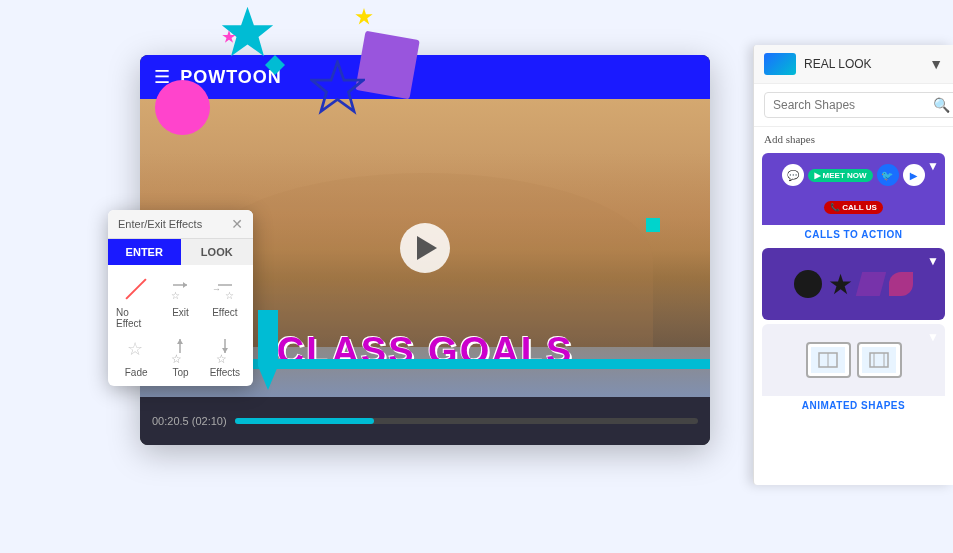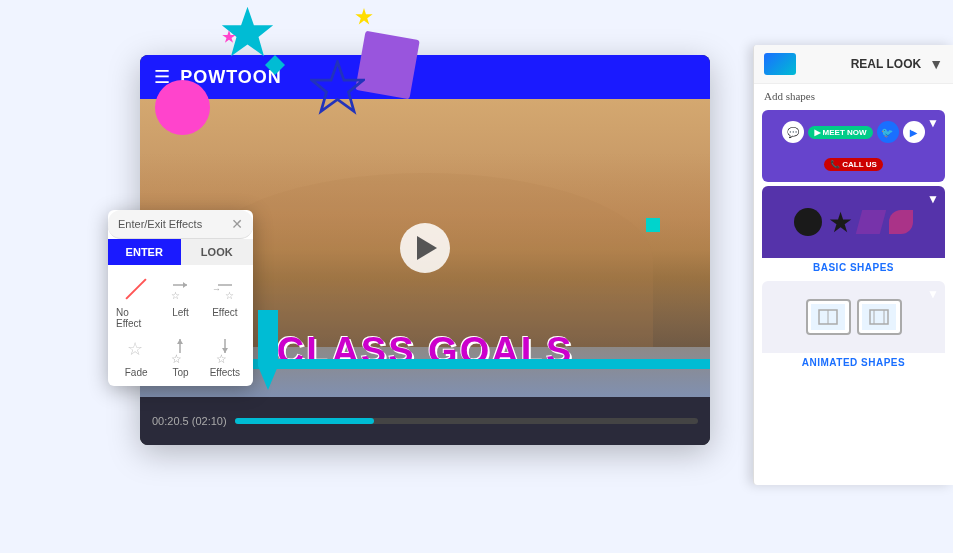--- a/index.html
+++ b/index.html
@@ -169,21 +169,20 @@
 
     .effects-header {
       background: #f5f5f5;
       padding: 6px 10px;
       font-size: 11px;
       color: #555;
       display: flex;
       justify-content: space-between;
       align-items: center;
       border-bottom: 1px solid #ddd;
-      border-radius: 13px;
     }
 
     .effects-close {
       cursor: pointer;
       color: #999;
       font-size: 14px;
     }
 
     .effects-tabs {
       display: flex;
@@ -277,24 +276,23 @@
 
     .shapes-thumbnail {
       width: 32px;
       height: 22px;
       background: linear-gradient(135deg, #1a6fff, #00bcd4);
       border-radius: 3px;
     }
 
     .real-look-label {
       font-size: 12px;
-      font-weight: bold;
+      font-weight: normal;
       color: #333;
       flex: 1;
-      text-align: right;
     }
 
     .dropdown-arrow {
       color: #555;
       font-size: 14px;
     }
 
     .shapes-search-bar {
       padding: 8px 10px;
       border-bottom: 1px solid #eee;
@@ -651,21 +649,21 @@
     </div>
 
     <div class="effect-item">
       <div class="effect-icon-box">
         <svg width="30" height="28" viewBox="0 0 30 28">
           <line x1="8" y1="10" x2="22" y2="10" stroke="#aaa" stroke-width="1.5"></line>
           <polygon points="22,10 18,7 18,13" fill="#aaa"></polygon>
           <text x="6" y="24" font-size="10" fill="#aaa">☆</text>
         </svg>
       </div>
-      <span class="effect-label">Left</span>
+      <span class="effect-label">Exit</span>
     </div>
 
     <div class="effect-item">
       <div class="effect-icon-box">
         <svg width="30" height="28" viewBox="0 0 30 28">
           <line x1="8" y1="10" x2="22" y2="10" stroke="#aaa" stroke-width="1.5"></line>
           <text x="15" y="24" font-size="10" fill="#aaa">☆</text>
           <text x="2" y="16" font-size="9" fill="#aaa">→</text>
         </svg>
       </div>
@@ -706,50 +704,54 @@
 </div>
 
 <div class="shapes-panel">
 
   <div class="shapes-topbar">
     <div class="shapes-thumbnail"></div>
     <span class="real-look-label">REAL LOOK</span>
     <span class="dropdown-arrow">▼</span>
   </div>
 
+  <div class="shapes-search-bar">
+    <input class="shapes-search-input" type="text" placeholder="Search Shapes" style="">
+    <span class="search-icon-btn">🔍</span>
+  </div>
 
   <div class="shapes-section-label">Add shapes</div>
 
   <div class="shapes-category">
     <div class="shapes-category-img cta-bg">
       <div class="cta-badge">💬</div>
       <div class="cta-meet-now">
         <span>▶</span>
           <span>MEET NOW</span>
       </div>
       <div class="cta-badge cta-badge-blue">🐦</div>
       <div class="cta-badge">▶</div>
       <div class="cta-call-us">
         <span>📞</span>
           <span>CALL US</span>
       </div>
       <span class="cursor-indicator" style="color:white;font-size:16px;">↗</span>
     </div>
     <span class="category-dropdown-arrow">▼</span>
+    <div class="category-name">CALLS TO ACTION</div>
   </div>
 
   <div class="shapes-category">
     <div class="shapes-category-img basic-bg">
       <div class="basic-circle"></div>
       <span class="star-shape">★</span>
       <div style="width:24px;height:24px;background:#7733aa;transform:skewX(-15deg);"></div>
       <div style="width:24px;height:24px;background:#aa3388;border-radius:50% 0 50% 0;"></div>
     </div>
     <span class="category-dropdown-arrow">▼</span>
-    <div class="category-name">BASIC SHAPES</div>
   </div>
 
   <div class="shapes-category">
     <div class="shapes-category-img animated-bg">
       <div class="anim-tablet">
         <div class="anim-tablet-screen">
           <svg width="20" height="16" viewBox="0 0 20 16">
             <rect x="1" y="1" width="18" height="14" fill="none" stroke="#aaa" stroke-width="1.5"></rect>
             <line x1="10" y1="1" x2="10" y2="15" stroke="#aaa" stroke-width="1"></line>
           </svg>

